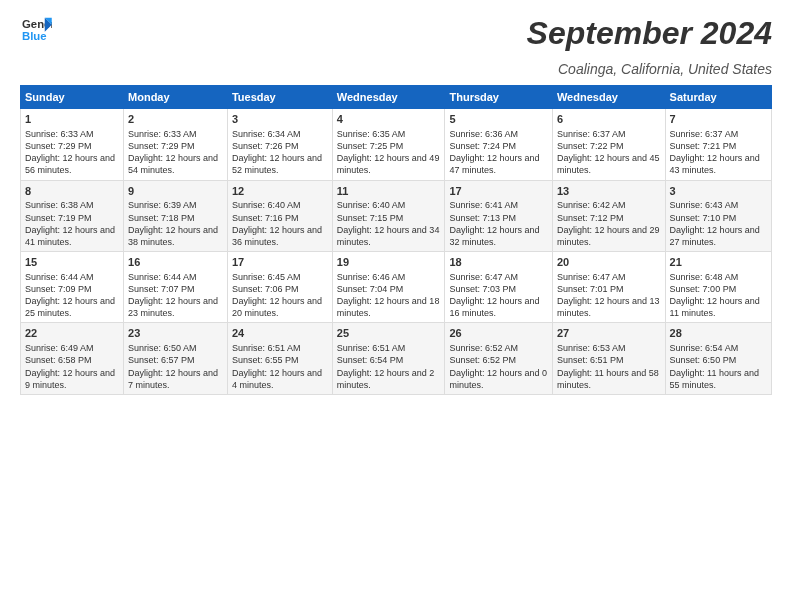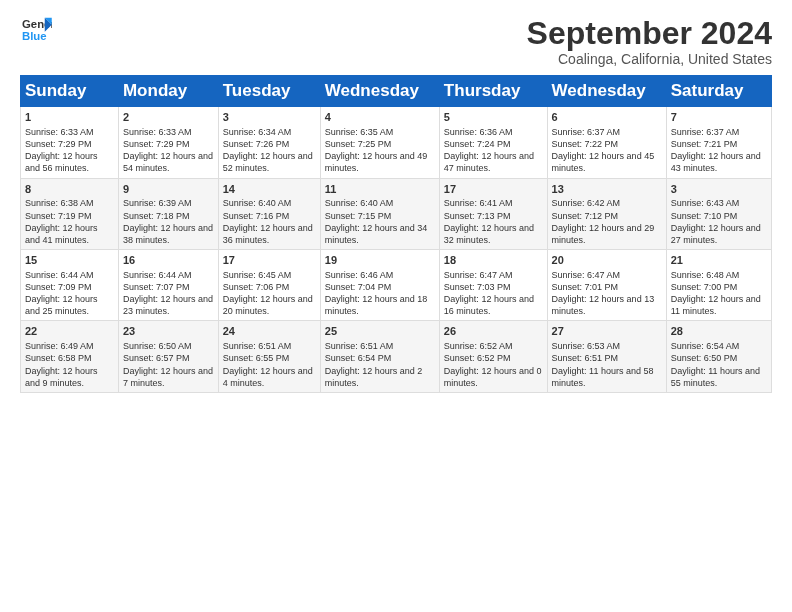--- a/index.html
+++ b/index.html
@@ -26,43 +26,45 @@
       display: flex;
       align-items: center;
       gap: 4px;
     }
     .logo-icon {
       width: 32px;
       height: 28px;
     }
     .title-block {
       text-align: right;
+      font-style: italic;
     }
     .main-title {
       font-size: 32px;
       font-weight: bold;
       color: #333;
       line-height: 1.1;
     }
     .subtitle {
       font-size: 14px;
       color: #555;
+      margin-top: 10px;
     }
     table {
       width: 100%;
       border-collapse: collapse;
       font-size: 9.5px;
     }
     thead tr {
       background: #1565C0;
       color: #fff;
     }
     thead th {
       padding: 5px 4px;
-      font-size: 17px;
+      font-size: 11px;
       font-weight: bold;
       text-align: left;
       border: 1px solid #1565C0;
     }
     tbody tr {
       border-bottom: 1px solid #ddd;
     }
     tbody tr:nth-child(odd) {
       background: #fff;
     }
@@ -124,21 +126,21 @@
           <td><span class="day-num">2</span>Sunrise: 6:33 AM<br>Sunset: 7:29 PM<br>Daylight: 12 hours and 54 minutes.</td>
           <td><span class="day-num">3</span>Sunrise: 6:34 AM<br>Sunset: 7:26 PM<br>Daylight: 12 hours and 52 minutes.</td>
           <td><span class="day-num">4</span>Sunrise: 6:35 AM<br>Sunset: 7:25 PM<br>Daylight: 12 hours and 49 minutes.</td>
           <td><span class="day-num">5</span>Sunrise: 6:36 AM<br>Sunset: 7:24 PM<br>Daylight: 12 hours and 47 minutes.</td>
           <td><span class="day-num">6</span>Sunrise: 6:37 AM<br>Sunset: 7:22 PM<br>Daylight: 12 hours and 45 minutes.</td>
           <td><span class="day-num">7</span>Sunrise: 6:37 AM<br>Sunset: 7:21 PM<br>Daylight: 12 hours and 43 minutes.</td>
         </tr>
         <tr>
           <td><span class="day-num">8</span>Sunrise: 6:38 AM<br>Sunset: 7:19 PM<br>Daylight: 12 hours and 41 minutes.</td>
           <td><span class="day-num">9</span>Sunrise: 6:39 AM<br>Sunset: 7:18 PM<br>Daylight: 12 hours and 38 minutes.</td>
-          <td><span class="day-num">14</span>Sunrise: 6:40 AM<br>Sunset: 7:16 PM<br>Daylight: 12 hours and 36 minutes.</td>
+          <td><span class="day-num">12</span>Sunrise: 6:40 AM<br>Sunset: 7:16 PM<br>Daylight: 12 hours and 36 minutes.</td>
           <td><span class="day-num">11</span>Sunrise: 6:40 AM<br>Sunset: 7:15 PM<br>Daylight: 12 hours and 34 minutes.</td>
           <td><span class="day-num">17</span>Sunrise: 6:41 AM<br>Sunset: 7:13 PM<br>Daylight: 12 hours and 32 minutes.</td>
           <td><span class="day-num">13</span>Sunrise: 6:42 AM<br>Sunset: 7:12 PM<br>Daylight: 12 hours and 29 minutes.</td>
           <td><span class="day-num">3</span>Sunrise: 6:43 AM<br>Sunset: 7:10 PM<br>Daylight: 12 hours and 27 minutes.</td>
         </tr>
         <tr>
           <td><span class="day-num">15</span>Sunrise: 6:44 AM<br>Sunset: 7:09 PM<br>Daylight: 12 hours and 25 minutes.</td>
           <td><span class="day-num">16</span>Sunrise: 6:44 AM<br>Sunset: 7:07 PM<br>Daylight: 12 hours and 23 minutes.</td>
           <td><span class="day-num">17</span>Sunrise: 6:45 AM<br>Sunset: 7:06 PM<br>Daylight: 12 hours and 20 minutes.</td>
           <td><span class="day-num">19</span>Sunrise: 6:46 AM<br>Sunset: 7:04 PM<br>Daylight: 12 hours and 18 minutes.</td>

